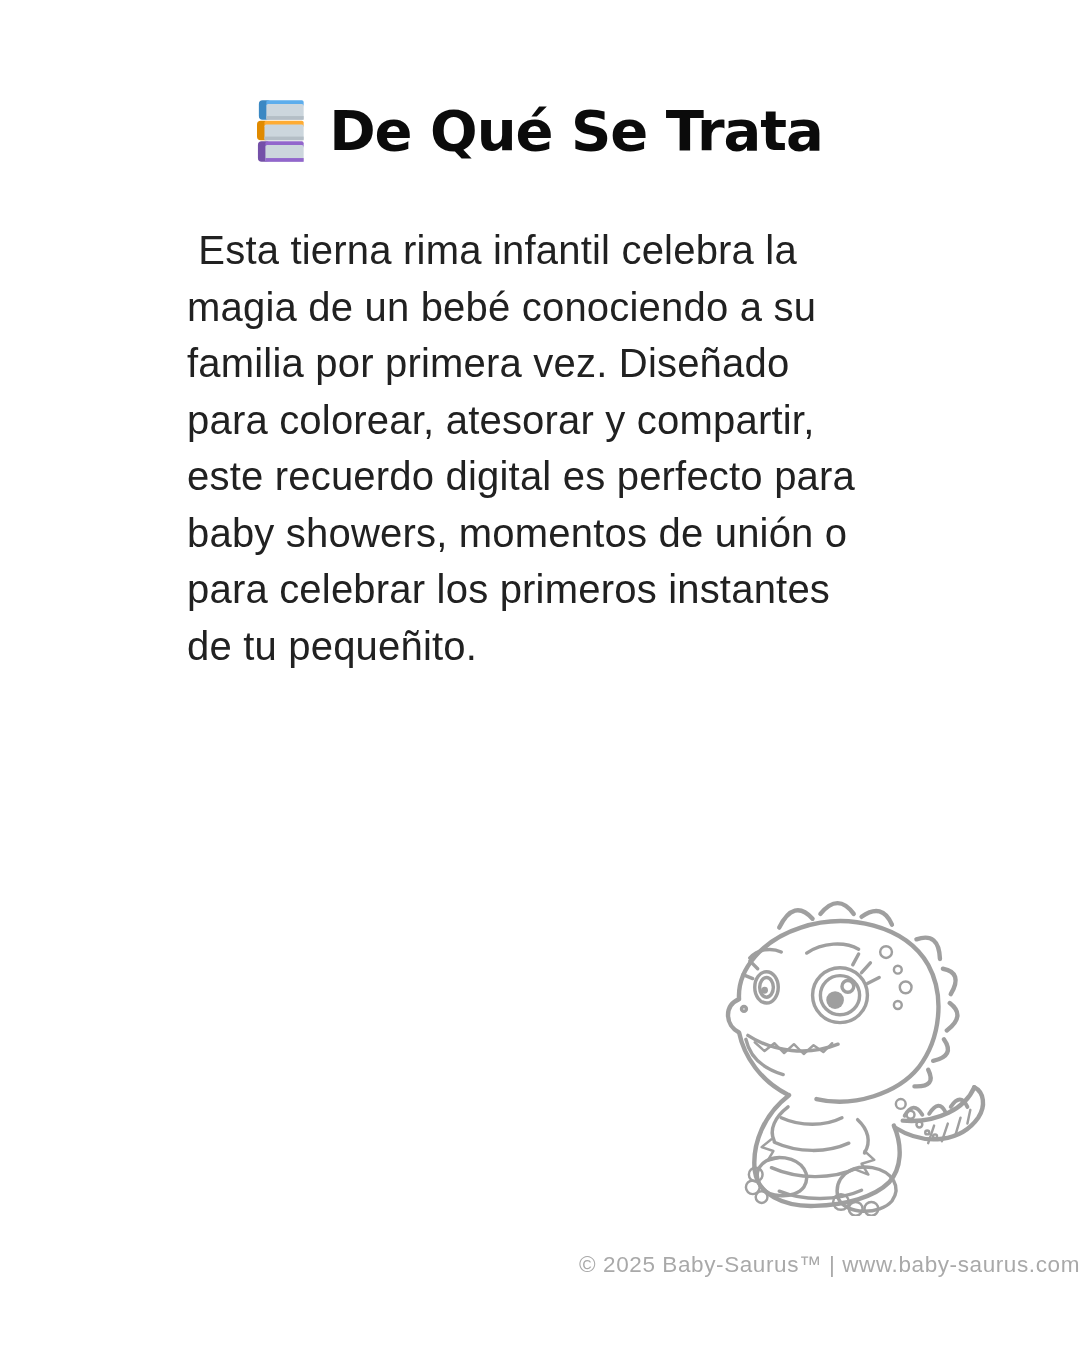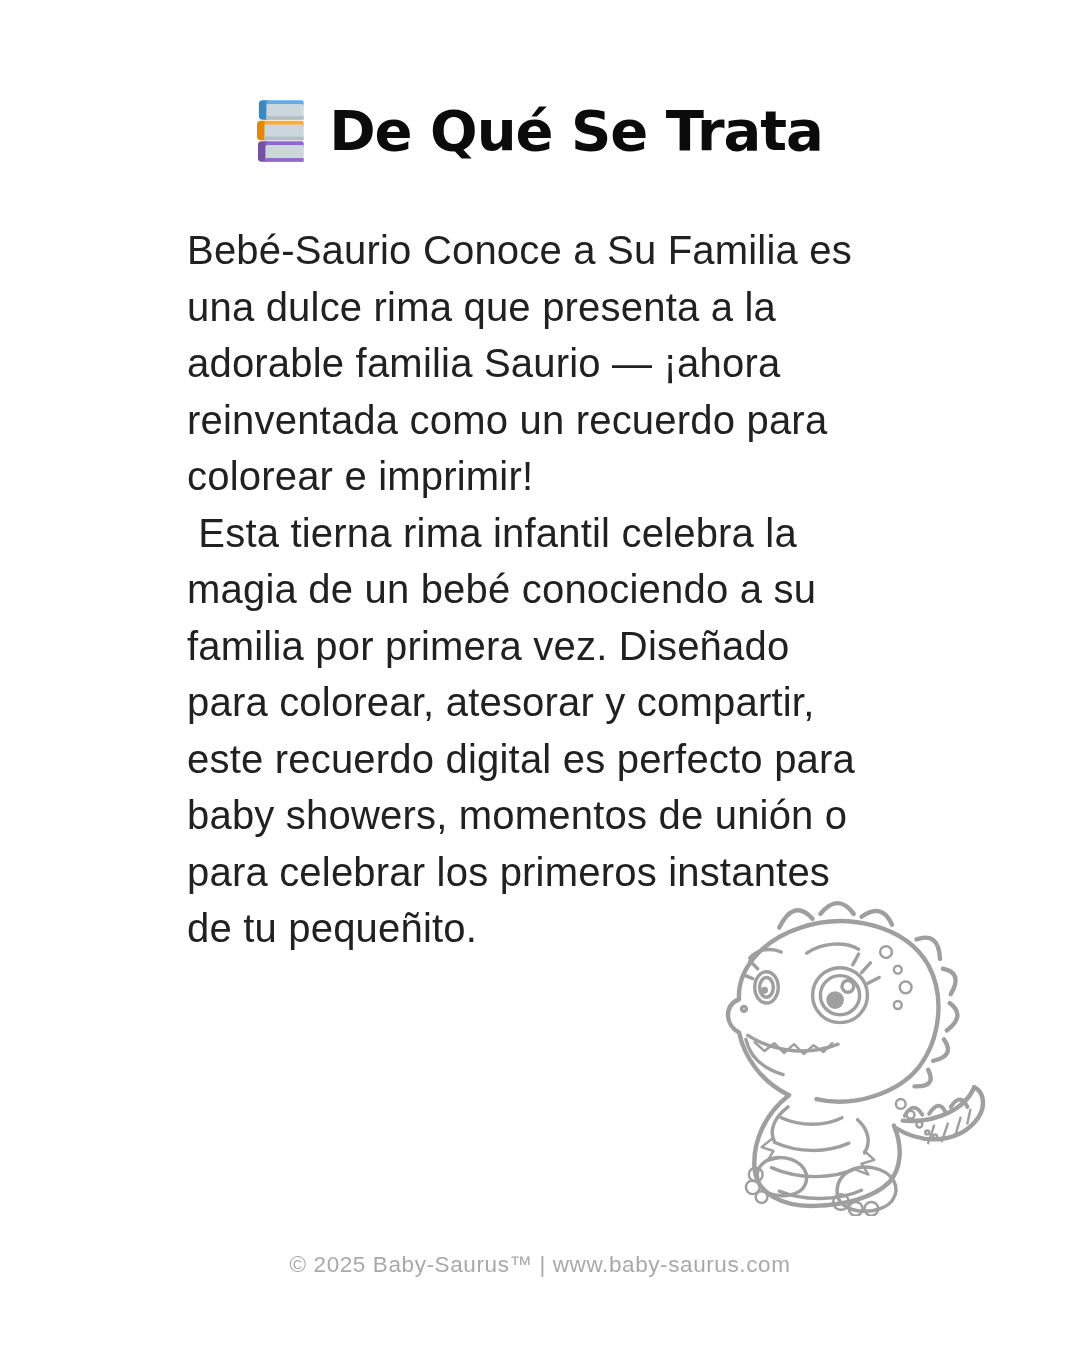--- a/index.html
+++ b/index.html
@@ -36,21 +36,21 @@
     letter-spacing:0.2px;
     white-space:pre-line;
   }
   .dino{
     position:absolute;left:693px;top:892px;
     width:294px;height:324px;
     z-index:1;
   }
   .footer{
     position:absolute;top:1252px;left:0;width:100%;
-    text-align:center;
+    text-align:right;
     font-size:22.5px;
     letter-spacing:0.6px;
     color:#a9a9a9;
     z-index:3;
   }
 </style>
 </head>
 <body>
 
 <div class="page">
@@ -169,25 +169,20 @@
         <rect x="1" y="44" width="13" height="22" rx="4" fill="#7450a8"></rect>
         <rect x="9" y="44" width="41" height="7" rx="2" fill="#9266cc"></rect>
         <rect x="9" y="48" width="41" height="18" rx="2" fill="#ccd6dd"></rect>
         <rect x="9" y="62" width="41" height="4" fill="#9266cc"></rect>
       </svg>
     </span>
     <h1 class="page-title">De Qué Se Trata</h1>
   </header>
 
   <main class="description">
-    <p>Bebé-Saurio Conoce a Su Familia es
-una dulce rima que presenta a la
-adorable familia Saurio — ¡ahora
-reinventada como un recuerdo para
-colorear e imprimir!</p>
     <p>&nbsp;Esta tierna rima infantil celebra la
 magia de un bebé conociendo a su
 familia por primera vez. Diseñado
 para colorear, atesorar y compartir,
 este recuerdo digital es perfecto para
 baby showers, momentos de unión o
 para celebrar los primeros instantes
 de tu pequeñito.</p>
   </main>
 

